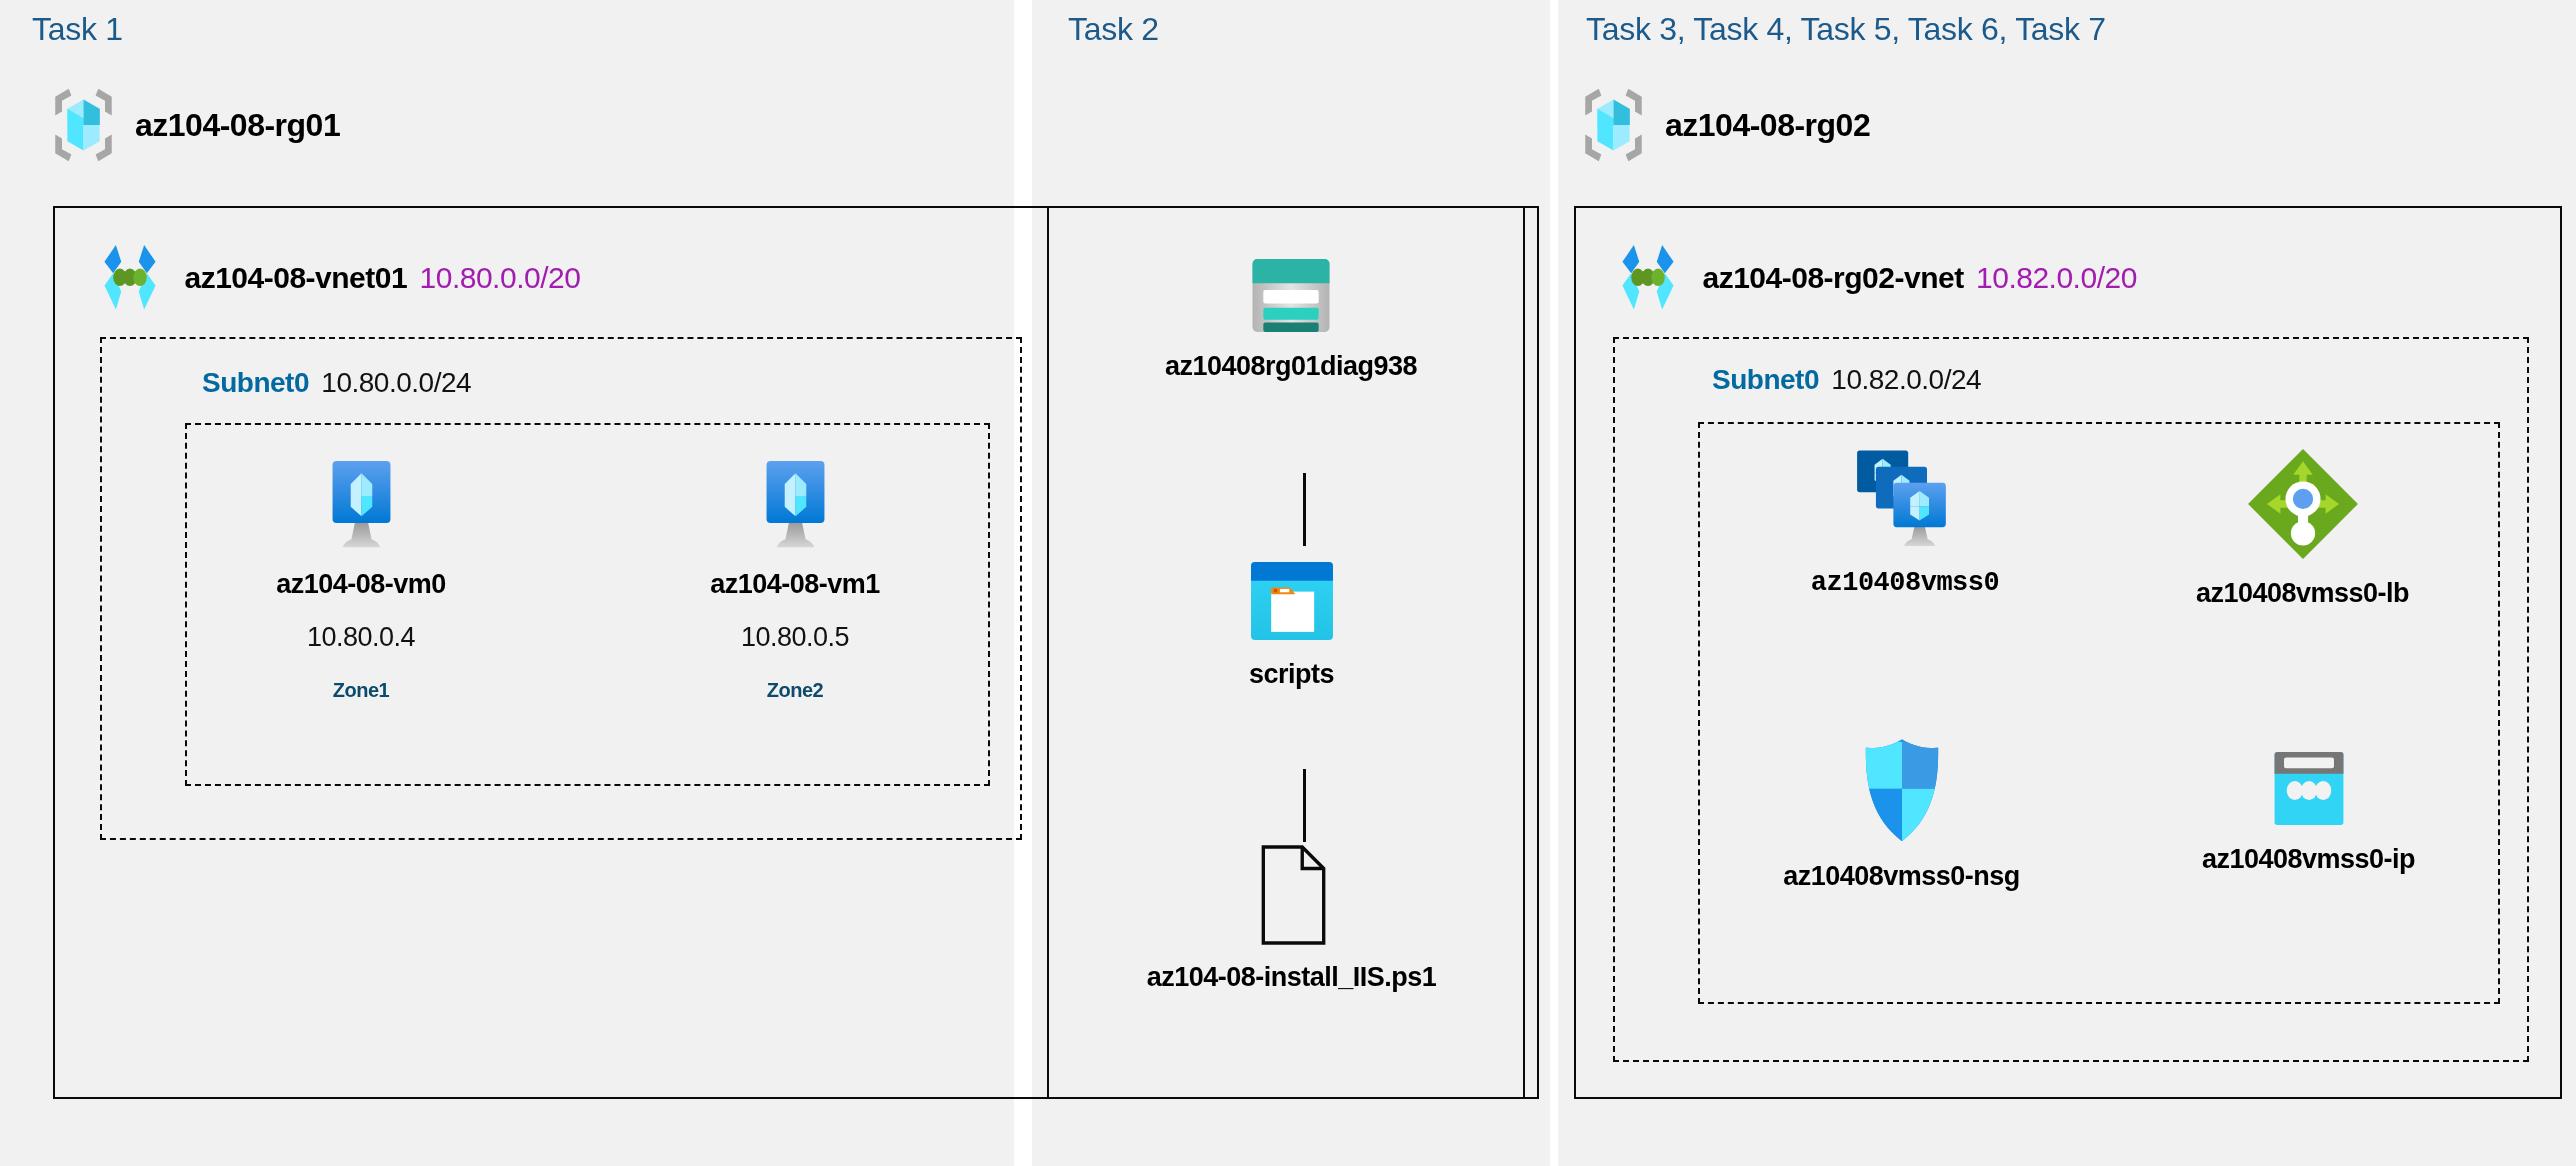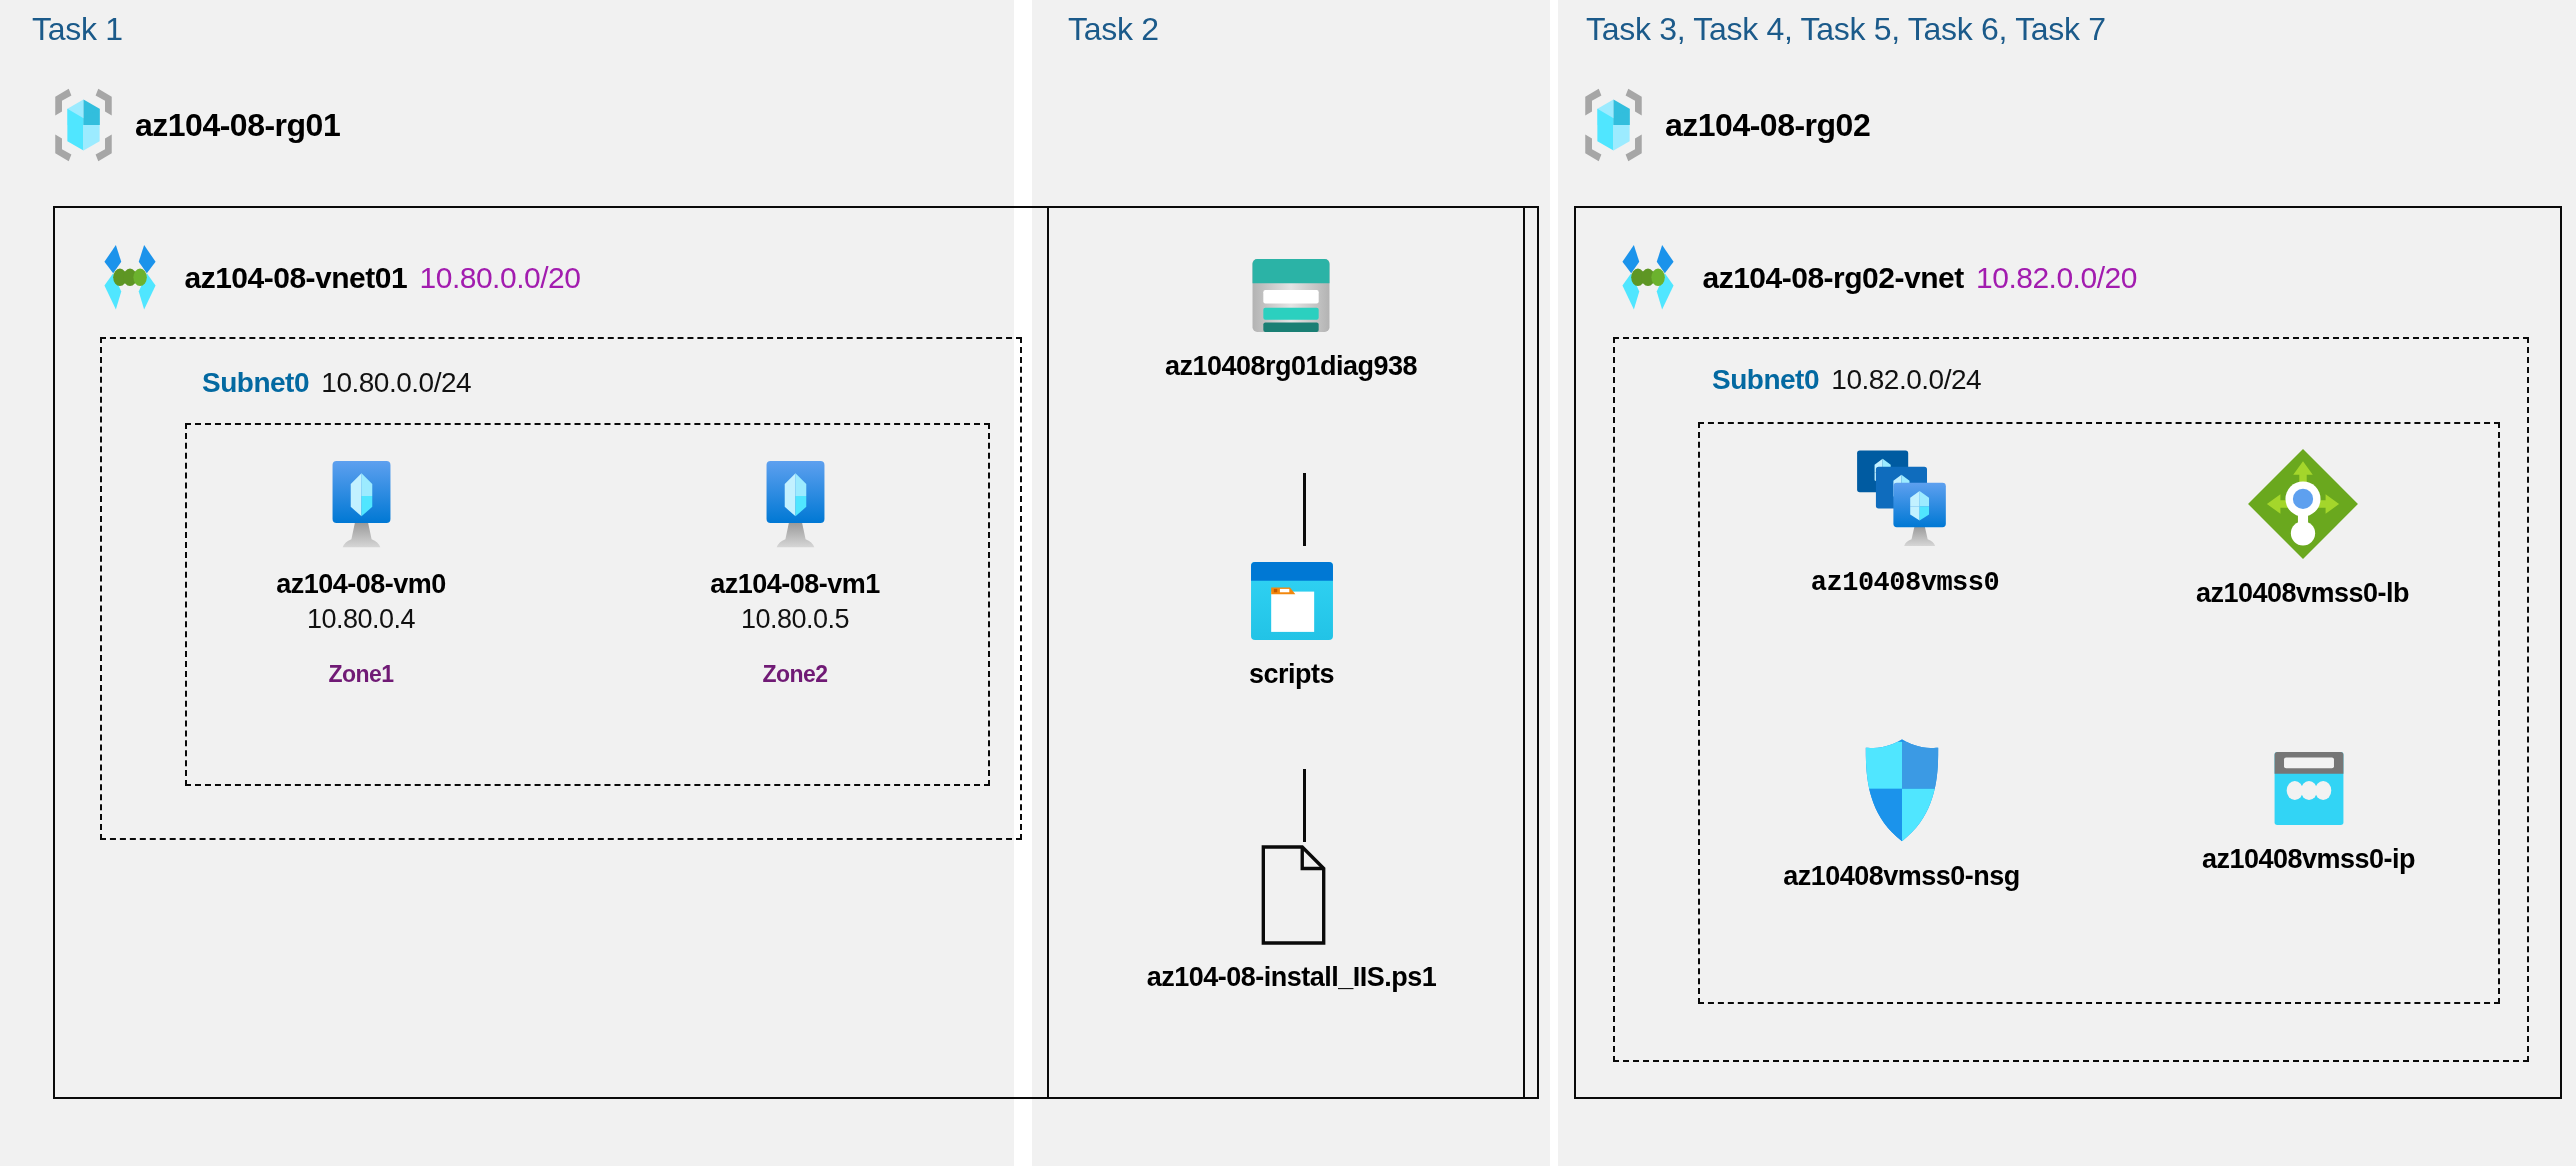--- a/index.html
+++ b/index.html
@@ -65,24 +65,24 @@
   .subnet-cidr{font-size:28px;font-weight:normal;color:#111;letter-spacing:-0.5px;}
 
   
   .node{position:absolute;display:flex;flex-direction:column;align-items:center;}
   .node-label{
     font-size:27px;font-weight:bold;color:#000;white-space:nowrap;
     text-align:center;letter-spacing:-0.5px;margin-top:15px;
   }
   .node-sub{
     font-size:27px;font-weight:normal;color:#111;white-space:nowrap;
-    text-align:center;letter-spacing:-0.5px;margin-top:4px;
+    text-align:center;letter-spacing:-0.5px;margin-top:22px;
   }
   .node-zone{
-    font-size:23px;font-weight:bold;color:#701a75;white-space:nowrap;
+    font-size:20px;font-weight:bold;color:#0c4a6e;white-space:nowrap;
     text-align:center;letter-spacing:-0.5px;margin-top:26px;
   }
 
   
   #node-vm0{left:260px;  top:453px; width:202px;}
   #node-vm1{left:694px; top:453px; width:202px;}
 
   
   #node-storage{left:1146px;top:255px; width:290px;}
   #node-scripts{left:1170px;top:558px; width:243px;}

